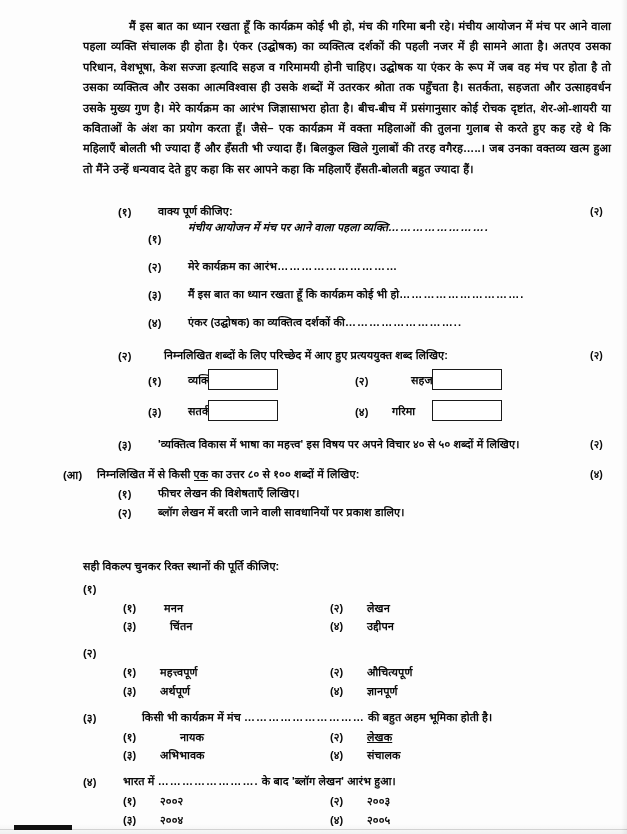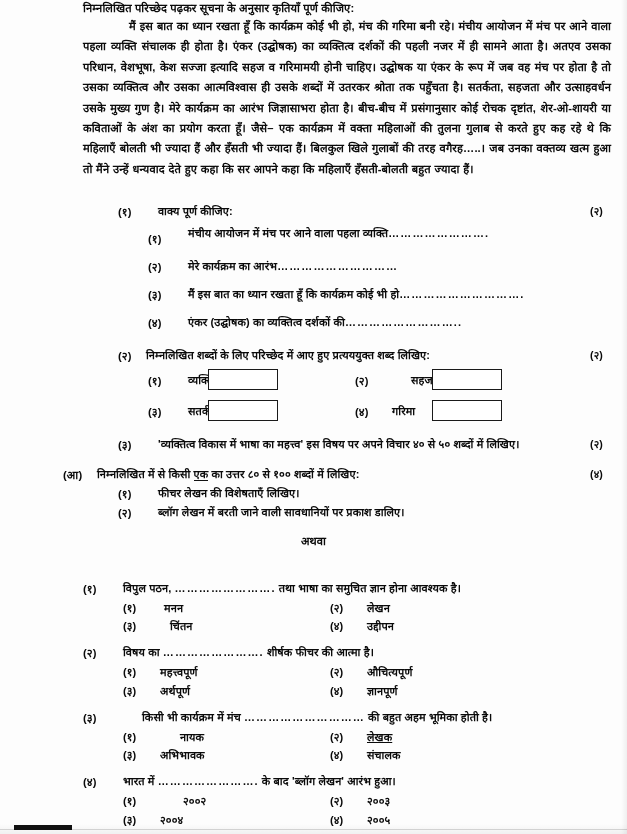--- a/index.html
+++ b/index.html
@@ -135,42 +135,41 @@
   .underline-strong {
     border-bottom: 1.4px solid #111;
     padding-bottom: 0px;
   }
 </style>
 </head>
 <body>
 
 <div class="page">
 
-  <div class="line-head dev" style="left:83px; top:1px;">निम्नलिखित परिच्छेद पढ़कर सूचना के अनुसार कृतियाँ पूर्ण कीजिए:</div>
 
   <div class="para dev">मैं इस बात का ध्यान रखता हूँ कि कार्यक्रम कोई भी हो, मंच की गरिमा बनी रहे। मंचीय आयोजन में मंच पर आने वाला पहला व्यक्ति संचालक ही होता है। एंकर (उद्घोषक) का व्यक्तित्व दर्शकों की पहली नजर में ही सामने आता है। अतएव उसका परिधान, वेशभूषा, केश सज्जा इत्यादि सहज व गरिमामयी होनी चाहिए। उद्घोषक या एंकर के रूप में जब वह मंच पर होता है तो उसका व्यक्तित्व और उसका आत्मविश्वास ही उसके शब्दों में उतरकर श्रोता तक पहुँचता है। सतर्कता, सहजता और उत्साहवर्धन उसके मुख्य गुण है। मेरे कार्यक्रम का आरंभ जिज्ञासाभरा होता है। बीच-बीच में प्रसंगानुसार कोई रोचक दृष्टांत, शेर-ओ-शायरी या कविताओं के अंश का प्रयोग करता हूँ। जैसे– एक कार्यक्रम में वक्ता महिलाओं की तुलना गुलाब से करते हुए कह रहे थे कि महिलाएँ बोलती भी ज्यादा हैं और हँसती भी ज्यादा हैं। बिलकुल खिले गुलाबों की तरह वगैरह…..। जब उनका वक्तव्य खत्म हुआ तो मैंने उन्हें धन्यवाद देते हुए कहा कि सर आपने कहा कि महिलाएँ हँसती-बोलती बहुत ज्यादा हैं।</div>
 
   <div class="num dev" style="left:118px; top:204px;">(१)</div>
   <div class="qrow dev" style="left:158px; top:204px;">वाक्य पूर्ण कीजिए:</div>
   <div class="marks dev" style="top:204px;">(२)</div>
 
   <div class="num dev" style="left:148px; top:231px;">(१)</div>
-  <div class="qrow dev" style="left:188px; top:226px;"><span>मंचीय आयोजन में मंच पर आने वाला पहला व्यक्ति</span><span class="dots">…………………….</span></div>
+  <div class="qrow dev" style="left:188px; top:220px;font-style:italic;"><span>मंचीय आयोजन में मंच पर आने वाला पहला व्यक्ति</span><span class="dots">…………………….</span></div>
 
   <div class="num dev" style="left:148px; top:259px;">(२)</div>
   <div class="qrow dev" style="left:188px; top:259px;"><span>मेरे कार्यक्रम का आरंभ</span><span class="dots">…………………………</span></div>
 
   <div class="num dev" style="left:148px; top:287px;">(३)</div>
   <div class="qrow dev" style="left:188px; top:287px;"><span>मैं इस बात का ध्यान रखता हूँ कि कार्यक्रम कोई भी हो</span><span class="dots">………………………….</span></div>
 
   <div class="num dev" style="left:148px; top:315px;">(४)</div>
   <div class="qrow dev" style="left:188px; top:315px;"><span>एंकर (उद्घोषक) का व्यक्तित्व दर्शकों की</span><span class="dots">………………………..</span></div>
 
   <div class="num dev" style="left:118px; top:348px;">(२)</div>
-  <div class="qrow dev" style="left:146px; top:348px;">निम्नलिखित शब्दों के लिए परिच्छेद में आए हुए प्रत्यययुक्त शब्द लिखिए:</div>
+  <div class="qrow dev" style="left:164px; top:348px;">निम्नलिखित शब्दों के लिए परिच्छेद में आए हुए प्रत्यययुक्त शब्द लिखिए:</div>
   <div class="marks dev" style="top:348px;">(२)</div>
 
   <div class="num dev" style="left:148px; top:373px;">(१)</div>
   <div class="qrow dev" style="left:188px; top:373px;">व्यक्ति</div>
   <div class="ansbox" style="left:208px; top:369px; width:70px; height:21px;"></div>
 
   <div class="num dev" style="left:355px; top:373px;">(२)</div>
   <div class="qrow dev" style="left:392px; top:373px;margin-left:19px;">सहज</div>
   <div class="ansbox" style="left:432px; top:369px; width:70px; height:21px;"></div>
 
@@ -189,38 +188,36 @@
   <div class="num dev" style="left:63px; top:467px;">(आ)</div>
   <div class="qrow dev" style="left:97px; top:467px;"><span>निम्नलिखित में से किसी </span><span class="underline-strong">एक</span><span> का उत्तर ८० से १०० शब्दों में लिखिए:</span></div>
   <div class="marks dev" style="top:467px;">(४)</div>
 
   <div class="num dev" style="left:118px; top:486px;">(१)</div>
   <div class="qrow dev" style="left:158px; top:486px;">फीचर लेखन की विशेषताएँ लिखिए।</div>
 
   <div class="num dev" style="left:118px; top:505px;">(२)</div>
   <div class="qrow dev" style="left:158px; top:505px;">ब्लॉग लेखन में बरती जाने वाली सावधानियों पर प्रकाश डालिए।</div>
 
-  <div class="centered dev" style="top:533px;">अथवा</div>
-
+
+  <div class="qrow dev" style="left:83px; top:559px;">सही विकल्प चुनकर रिक्त स्थानों की पूर्ति कीजिए:</div>
 
   <div class="num dev" style="left:83px; top:581px;">(१)</div>
-  <div class="qrow dev" style="left:123px; top:581px;"><span>विपुल पठन, </span><span class="dots">…………………….</span><span> तथा भाषा का समुचित ज्ञान होना आवश्यक है।</span></div>
 
   <div class="opt dev" style="left:123px; top:600px;">(१)</div>
   <div class="opt dev" style="left:147px; top:600px;margin-left:17px;">मनन</div>
   <div class="opt dev" style="left:330px; top:600px;">(२)</div>
   <div class="opt dev" style="left:367px; top:600px;">लेखन</div>
 
   <div class="opt dev" style="left:123px; top:618px;">(३)</div>
   <div class="opt dev" style="left:160px; top:618px;margin-left:10px;">चिंतन</div>
   <div class="opt dev" style="left:330px; top:618px;">(४)</div>
   <div class="opt dev" style="left:367px; top:618px;">उद्दीपन</div>
 
   <div class="num dev" style="left:83px; top:645px;">(२)</div>
-  <div class="qrow dev" style="left:123px; top:645px;"><span>विषय का </span><span class="dots">…………………….</span><span> शीर्षक फीचर की आत्मा है।</span></div>
 
   <div class="opt dev" style="left:123px; top:664px;">(१)</div>
   <div class="opt dev" style="left:160px; top:664px;">महत्त्वपूर्ण</div>
   <div class="opt dev" style="left:330px; top:664px;">(२)</div>
   <div class="opt dev" style="left:367px; top:664px;">औचित्यपूर्ण</div>
 
   <div class="opt dev" style="left:123px; top:683px;">(३)</div>
   <div class="opt dev" style="left:160px; top:683px;">अर्थपूर्ण</div>
   <div class="opt dev" style="left:330px; top:683px;">(४)</div>
   <div class="opt dev" style="left:367px; top:683px;">ज्ञानपूर्ण</div>
@@ -235,21 +232,21 @@
 
   <div class="opt dev" style="left:123px; top:747px;">(३)</div>
   <div class="opt dev" style="left:160px; top:747px;">अभिभावक</div>
   <div class="opt dev" style="left:330px; top:747px;">(४)</div>
   <div class="opt dev" style="left:367px; top:747px;">संचालक</div>
 
   <div class="num dev" style="left:83px; top:774px;">(४)</div>
   <div class="qrow dev" style="left:123px; top:774px;"><span>भारत में </span><span class="dots">…………………….</span><span> के बाद 'ब्लॉग लेखन' आरंभ हुआ।</span></div>
 
   <div class="opt dev" style="left:123px; top:793px;">(१)</div>
-  <div class="opt dev" style="left:160px; top:793px;margin-left:23px;">२००२</div>
+  <div class="opt dev" style="left:160px; top:793px;">२००२</div>
   <div class="opt dev" style="left:330px; top:793px;">(२)</div>
   <div class="opt dev" style="left:367px; top:793px;">२००३</div>
 
   <div class="opt dev" style="left:123px; top:812px;">(३)</div>
   <div class="opt dev" style="left:160px; top:812px;">२००४</div>
   <div class="opt dev" style="left:330px; top:812px;">(४)</div>
   <div class="opt dev" style="left:367px; top:812px;">२००५</div>
 
   <div class="grey-rule"></div>
   <div class="black-bar"></div>

